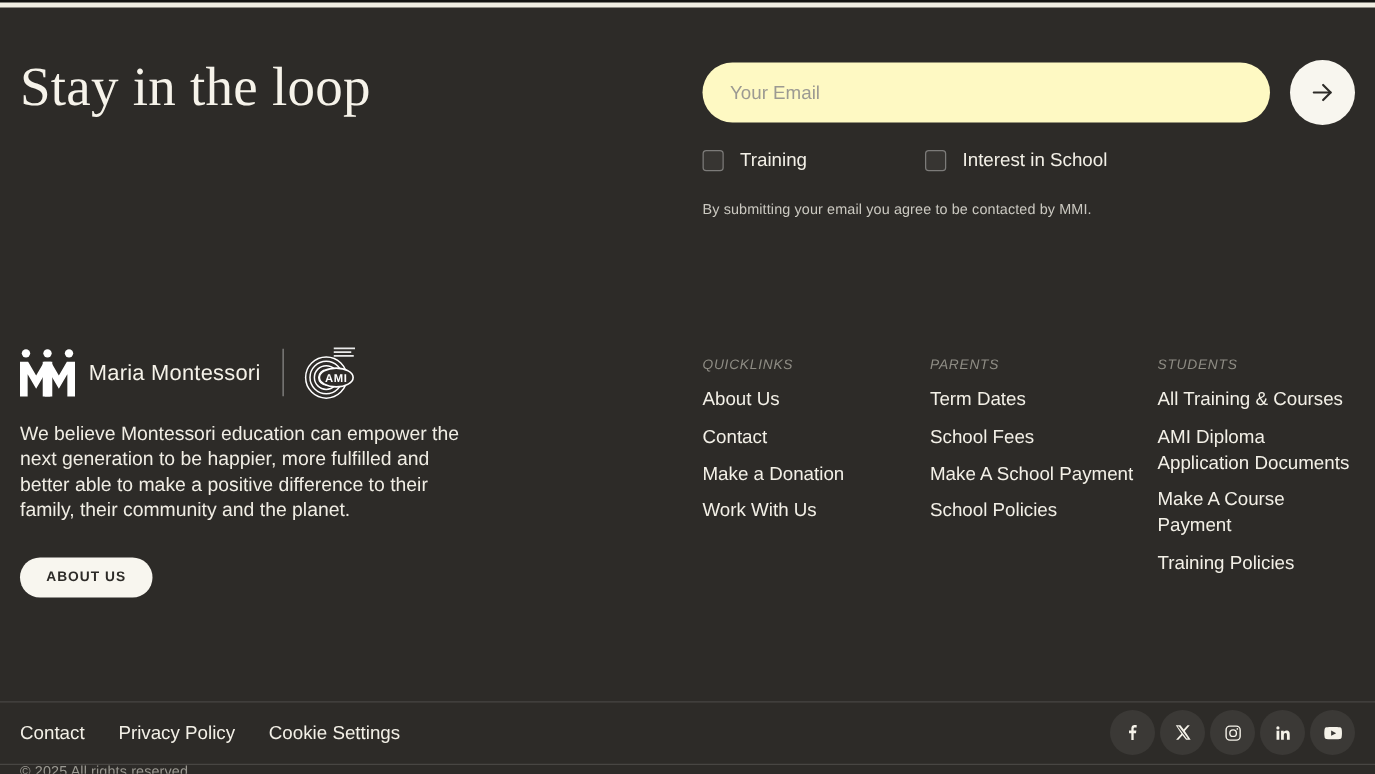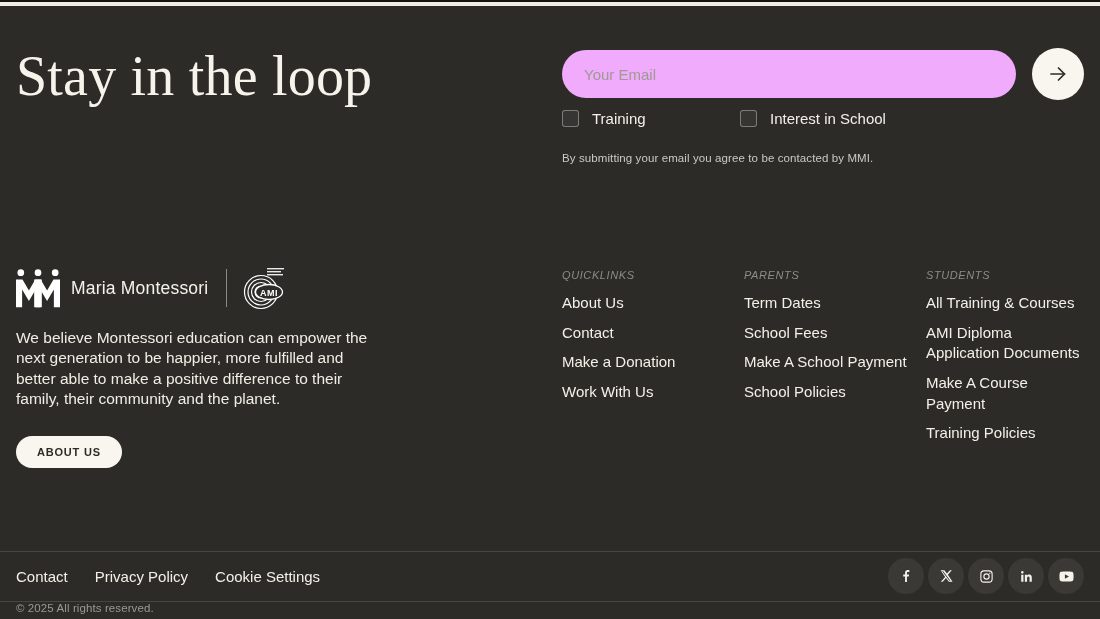--- a/index.html
+++ b/index.html
@@ -11,53 +11,53 @@
   }
   .top-strip { height: 6px; background: #f0eee2; border-top: 2px solid #141412; }
   .pad { padding-left: 16px; padding-right: 16px; }
 
   
   .newsletter-row { display: flex; margin-top: 42px; align-items: flex-start; }
   .newsletter-row h2 {
     flex: 0 0 546px;
     font-family: "Liberation Serif", serif;
     font-weight: 400;
-    font-size: 56px;
+    font-size: 44px;
     line-height: 1.0;
     color: #f6f3ea;
     letter-spacing: 0.2px;
   }
   .signup { flex: 1 1 auto; }
   .signup-line { display: flex; gap: 16px; align-items: center; }
   .email-input {
     flex: 1 1 auto; height: 48px;
-    background: #f0abfc; border: none; border-radius: 24px;
+    background: #fef9c3; border: none; border-radius: 24px;
     padding: 0 22px; font-size: 15px; color: #2d2b28; outline: none;
     font-family: "Liberation Sans", sans-serif;
   }
   .email-input::placeholder { color: #9c9a92; }
   .submit-btn {
     flex: 0 0 52px; width: 52px; height: 52px; border-radius: 50%;
     background: #f8f6ef; border: none; cursor: pointer;
     display: flex; align-items: center; justify-content: center;
   }
-  .check-line { display: flex; margin-top: 10px; align-items: center; }
+  .check-line { display: flex; margin-top: 20px; align-items: center; }
   .check-group { display: flex; align-items: center; gap: 13px; cursor: pointer; }
   .check-group.first { width: 178px; }
   .checkbox {
     width: 17px; height: 17px; border-radius: 3px;
     border: 1px solid rgba(255,255,255,0.35);
     background: rgba(255,255,255,0.05);
     flex: 0 0 17px;
   }
   .check-label { font-size: 15px; color: #f3f0e7; }
   .disclaimer { margin-top: 25px; font-size: 11.5px; color: #cbc9c1; letter-spacing: 0.1px; }
 
   
-  .main-row { display: flex; margin-top: 102px; align-items: flex-start; }
+  .main-row { display: flex; margin-top: 102px; align-items: center; }
   .brand-block { flex: 0 0 546px; }
   .logo-row { display: flex; align-items: center; }
   .wordmark { margin-left: 11px; font-size: 17.5px; line-height: 1.27; color: #f5f2e9; letter-spacing: 0.2px; }
   .logo-divider { width: 1px; height: 38px; background: rgba(255,255,255,0.45); margin: 0 15px 0 18px; }
   .brand-desc { margin-top: 18px; width: 356px; font-size: 15.5px; line-height: 1.32; color: #f0ede4; }
   .about-btn {
     margin-top: 26px; display: inline-block;
     background: #f8f6ef; color: #2d2b28;
     font-size: 11px; font-weight: bold; letter-spacing: 0.8px;
     border: none; border-radius: 17px; padding: 10px 21px; cursor: pointer;

